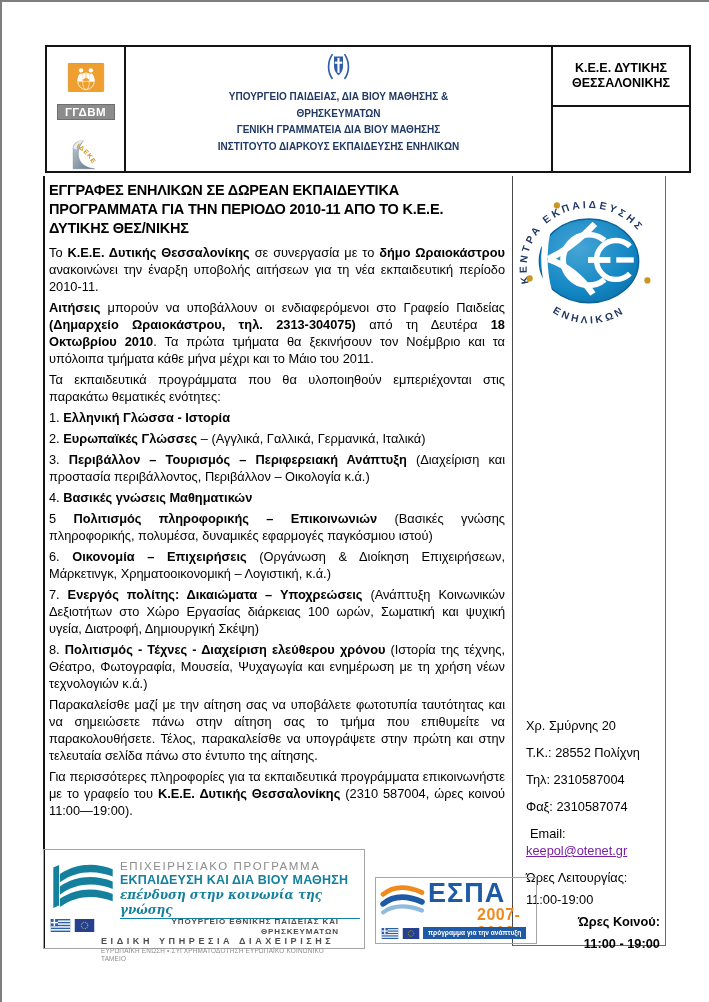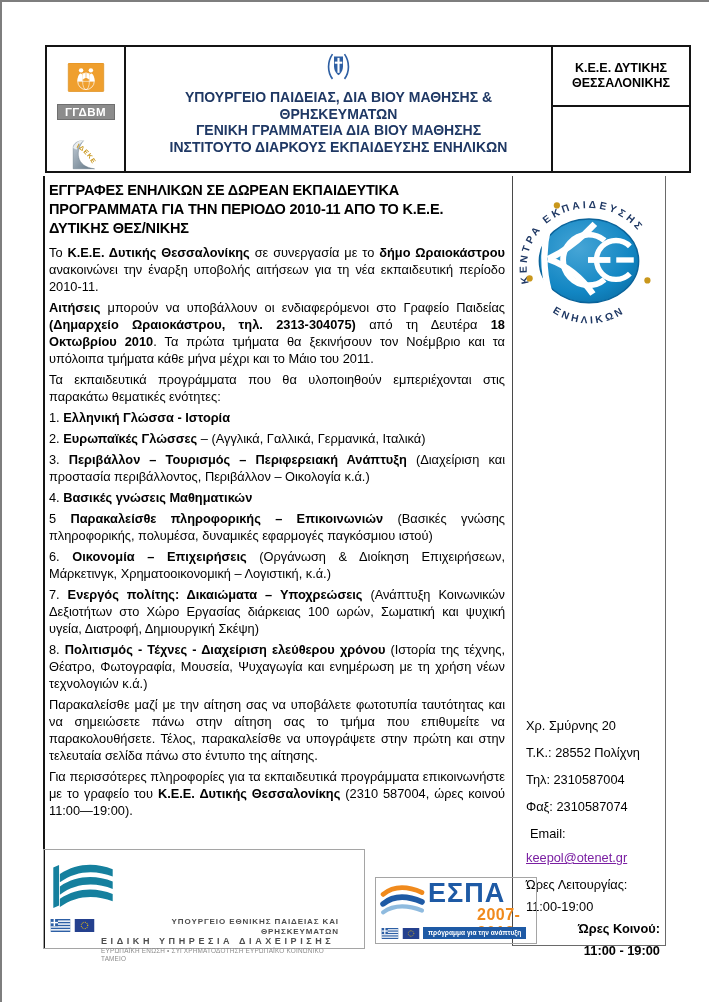--- a/index.html
+++ b/index.html
@@ -13,39 +13,39 @@
           border:2px solid #141414;box-sizing:border-box;display:flex;background:#fff;}
   .h-col1{width:79px;border-right:2px solid #141414;box-sizing:border-box;
           display:flex;flex-direction:column;align-items:center;padding-top:16px;gap:12px;}
   .h-col2{flex:1;border-right:2px solid #141414;box-sizing:border-box;text-align:center;padding-top:4px;}
   .h-col3{width:136px;display:flex;flex-direction:column;gap:48px;}
   .h-col3-top{height:60px;border-bottom:2px solid #141414;box-sizing:border-box;
               display:flex;align-items:center;justify-content:center;}
   .h-col3-top div{font-weight:bold;font-size:12.5px;line-height:15px;text-align:center;width:104px;}
   .h-col3-bottom{flex:1;}
   .ministry-lines{margin-top:3px;}
-  .ministry-lines div{color:#1F3864;font-weight:bold;font-size:14px;line-height:16.5px;}
+  .ministry-lines div{color:#1F3864;font-weight:bold;font-size:10px;line-height:16.5px;}
   .ggdbm-band{width:58px;height:16px;background:#8C8C8C;border:1px solid #6f6f6f;box-sizing:border-box;
               color:#fff;font-weight:bold;font-size:11.5px;line-height:14px;text-align:center;letter-spacing:.5px;}
 
   
   #main-left-border{position:absolute;left:43px;top:176px;width:2px;height:772px;background:#141414;}
   #body-text{position:absolute;left:49px;top:181px;width:456px;text-align:justify;
              font-size:12.8px;line-height:17px;}
   #doc-title{font-weight:bold;font-size:14.5px;line-height:19px;letter-spacing:-0.2px;
              margin:0 0 6px 0;text-align:left;}
   #body-text p.para{margin:0 0 4px 0;}
 
   
   #sidebar{position:absolute;left:512px;top:176px;width:154px;height:770px;box-sizing:border-box;
            border-left:1px solid #4a4a4a;border-right:1px solid #6a6a6a;border-bottom:1px solid #6a6a6a;}
   #kee-logo{display:block;margin:8px auto 0 auto;}
   #contact{position:absolute;left:13px;top:542px;right:5px;font-size:12.8px;line-height:16px;}
   #contact .c-line{margin-bottom:11px;}
-  #contact .c-tight{margin-bottom:8px;}
+  #contact .c-tight{margin-bottom:1px;}
   #contact .c-bold{font-weight:bold;text-align:right;}
   #contact a{color:#7A1FA2;text-decoration:underline;}
   #contact .c-mid{margin-bottom:6px;}
 
   
   #epeaek-box{position:absolute;left:43px;top:849px;width:322px;height:100px;
               border:1px solid #a5a5a5;box-sizing:border-box;}
   #epeaek-text{position:absolute;left:76px;top:9px;width:240px;text-align:left;}
   .ep-l1{color:#8C8C8C;font-size:11.5px;letter-spacing:1.6px;line-height:14px;}
   .ep-l2{color:#15809E;font-weight:bold;font-size:12.5px;line-height:15px;letter-spacing:.2px;}
@@ -134,21 +134,21 @@
   <div id="body-text">
     <div id="doc-title">ΕΓΓΡΑΦΕΣ ΕΝΗΛΙΚΩΝ ΣΕ ΔΩΡΕΑΝ ΕΚΠΑΙΔΕΥΤΙΚΑ ΠΡΟΓΡΑΜΜΑΤΑ ΓΙΑ ΤΗΝ ΠΕΡΙΟΔΟ 2010-11 ΑΠΟ ΤΟ Κ.Ε.Ε. ΔΥΤΙΚΗΣ ΘΕΣ/ΝΙΚΗΣ</div>
     <div>
         <p class="para"><span>Το </span><b>Κ.Ε.Ε. Δυτικής Θεσσαλονίκης</b><span> σε συνεργασία με το </span><b>δήμο Ωραιοκάστρου</b><span>  ανακοινώνει την έναρξη υποβολής αιτήσεων  για τη νέα εκπαιδευτική περίοδο 2010-11.</span></p>
         <p class="para"><b>Αιτήσεις</b><span> μπορούν να υποβάλλουν οι ενδιαφερόμενοι στο Γραφείο Παιδείας </span><b>(Δημαρχείο Ωραιοκάστρου, τηλ. 2313-304075)</b><span>  από τη Δευτέρα </span><b>18 Οκτωβρίου 2010</b><span>. Τα πρώτα τμήματα θα ξεκινήσουν τον Νοέμβριο και τα υπόλοιπα τμήματα κάθε μήνα μέχρι και το Μάιο του 2011.</span></p>
         <p class="para"><span>Τα εκπαιδευτικά προγράμματα που θα υλοποιηθούν εμπεριέχονται στις παρακάτω θεματικές ενότητες:</span></p>
         <p class="para"><span>1. </span><b>Ελληνική Γλώσσα - Ιστορία</b></p>
         <p class="para"><span>2. </span><b>Ευρωπαϊκές Γλώσσες</b><span> – (Αγγλικά, Γαλλικά, Γερμανικά, Ιταλικά)</span></p>
         <p class="para"><span>3. </span><b>Περιβάλλον – Τουρισμός – Περιφερειακή Ανάπτυξη</b><span> (Διαχείριση και προστασία περιβάλλοντος, Περιβάλλον – Οικολογία κ.ά.)</span></p>
         <p class="para"><span>4. </span><b>Βασικές γνώσεις Μαθηματικών</b></p>
-        <p class="para"><span>5 </span><b>Παρακαλείσθε πληροφορικής – Επικοινωνιών</b><span> (Βασικές γνώσης πληροφορικής, πολυμέσα, δυναμικές εφαρμογές παγκόσμιου ιστού)</span></p>
+        <p class="para"><span>5 </span><b>Πολιτισμός πληροφορικής – Επικοινωνιών</b><span> (Βασικές γνώσης πληροφορικής, πολυμέσα, δυναμικές εφαρμογές παγκόσμιου ιστού)</span></p>
         <p class="para"><span>6. </span><b>Οικονομία – Επιχειρήσεις</b><span> (Οργάνωση &amp; Διοίκηση Επιχειρήσεων, Μάρκετινγκ, Χρηματοοικονομική – Λογιστική, κ.ά.)</span></p>
         <p class="para"><span>7. </span><b>Ενεργός πολίτης: Δικαιώματα – Υποχρεώσεις</b><span> (Ανάπτυξη Κοινωνικών Δεξιοτήτων στο Χώρο Εργασίας διάρκειας 100 ωρών,  Σωματική και ψυχική υγεία, Διατροφή, Δημιουργική Σκέψη)</span></p>
         <p class="para"><span>8. </span><b>Πολιτισμός - Τέχνες - Διαχείριση ελεύθερου χρόνου</b><span> (Ιστορία της τέχνης, Θέατρο, Φωτογραφία, Μουσεία, Ψυχαγωγία και ενημέρωση με τη χρήση νέων τεχνολογιών κ.ά.)</span></p>
         <p class="para"><span>Παρακαλείσθε μαζί με την αίτηση σας να υποβάλετε φωτοτυπία ταυτότητας και να σημειώσετε πάνω στην αίτηση σας το τμήμα που επιθυμείτε να παρακολουθήσετε. Τέλος, παρακαλείσθε να υπογράψετε στην πρώτη και στην τελευταία σελίδα πάνω στο έντυπο της αίτησης.</span></p>
         <p class="para"><span>Για περισσότερες πληροφορίες για τα εκπαιδευτικά προγράμματα επικοινωνήστε με το γραφείο του </span><b>Κ.Ε.Ε. Δυτικής Θεσσαλονίκης</b><span> (2310 587004, ώρες κοινού 11:00—19:00).</span></p>
       </div>
   </div>
 
   <div id="sidebar">
     <svg id="kee-logo" width="146" height="150" viewBox="-75 -75 150 150">
@@ -198,20 +198,25 @@
 
   <div id="epeaek-box">
     <svg width="66" height="58" viewBox="0 0 80 64" style="position:absolute;left:6px;top:5px">
       <g fill="#15809E">
         <path d="M4 12 L11 9 L11 58 L4 61 Z"></path>
         <path d="M12 20 C32 6 56 6 76 14 L76 23 C56 15 32 15 12 30 Z"></path>
         <path d="M12 35 C32 21 56 21 76 29 L76 38 C56 30 32 30 12 45 Z"></path>
         <path d="M12 50 C32 36 56 36 76 44 L76 53 C56 45 32 45 12 60 Z"></path>
       </g>
     </svg>
+    <div id="epeaek-text">
+      <div class="ep-l1">ΕΠΙΧΕΙΡΗΣΙΑΚΟ ΠΡΟΓΡΑΜΜΑ</div>
+      <div class="ep-l2">ΕΚΠΑΙΔΕΥΣΗ ΚΑΙ ΔΙΑ ΒΙΟΥ ΜΑΘΗΣΗ</div>
+      <div class="ep-l3">επένδυση στην κοινωνία της γνώσης</div>
+    </div>
     <div id="epeaek-bottom">
       <div class="flag-pair">
         <svg width="21" height="13" viewBox="0 0 27 18">
           <rect width="27" height="18" fill="#2D5FA5"></rect>
           <rect y="2" width="27" height="2" fill="#fff"></rect>
             <rect y="6" width="27" height="2" fill="#fff"></rect>
           <rect y="10" width="27" height="2" fill="#fff"></rect>
             <rect y="14" width="27" height="2" fill="#fff"></rect>
           <rect width="10" height="10" fill="#2D5FA5"></rect>
           <rect x="4" width="2" height="10" fill="#fff"></rect>

